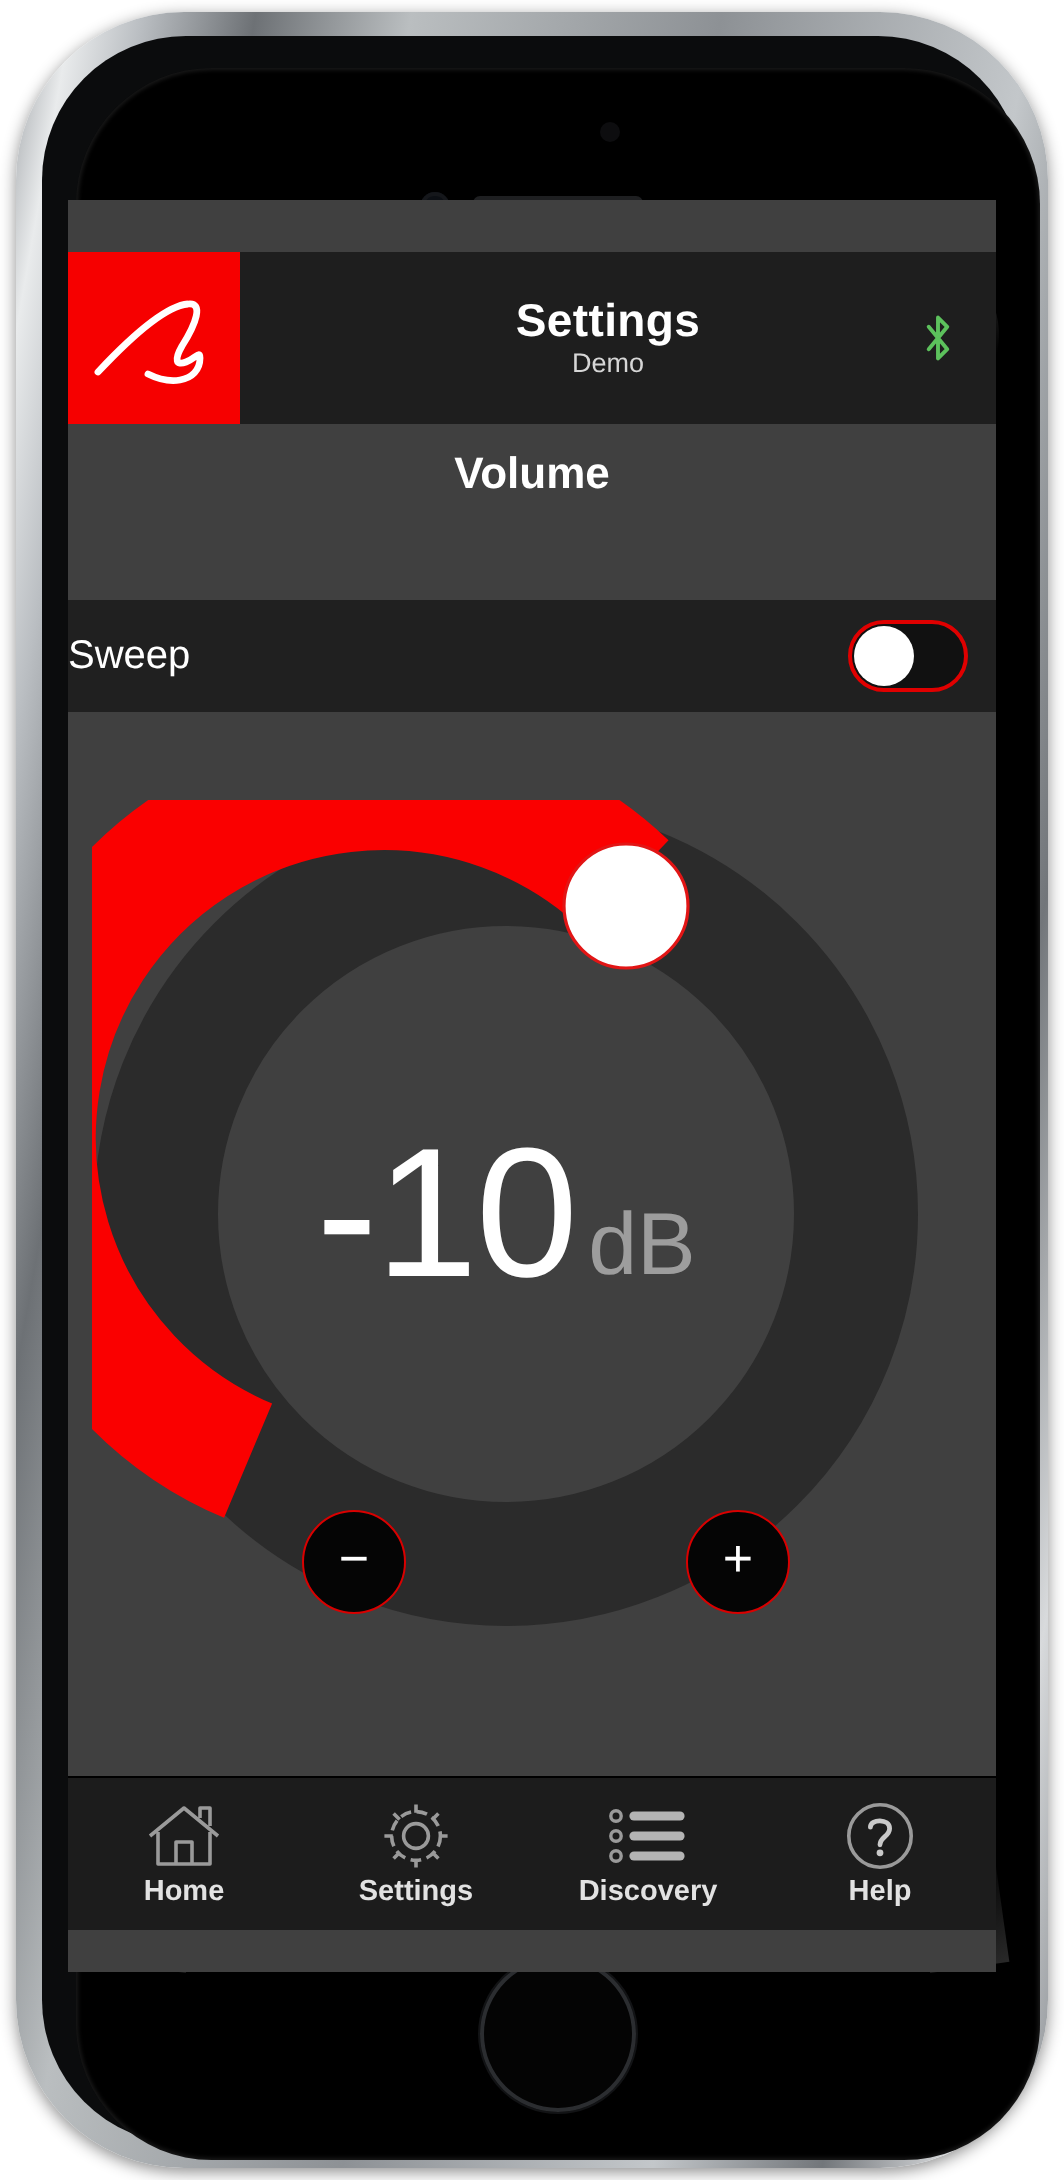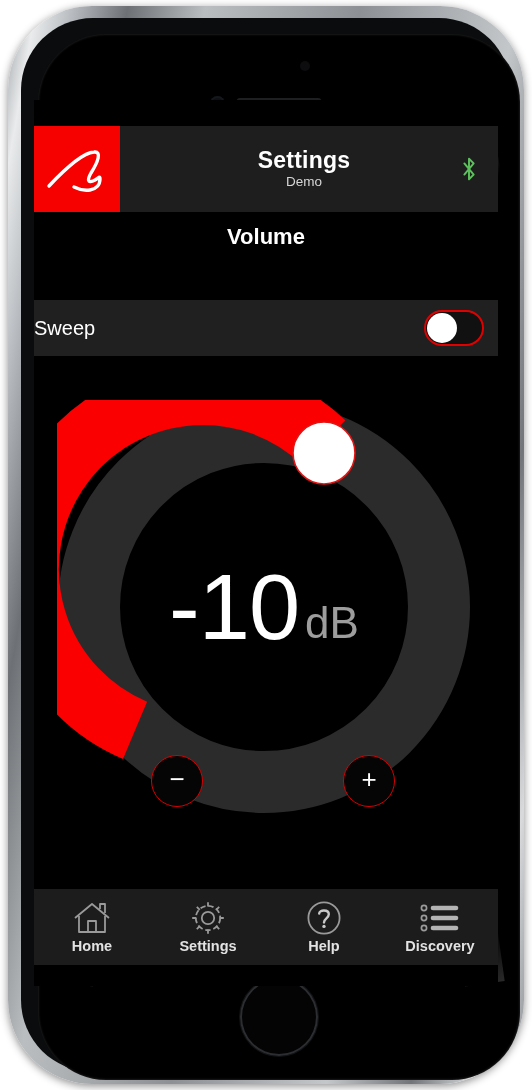--- a/index.html
+++ b/index.html
@@ -36,21 +36,21 @@
     background:#0c0f14;box-shadow:inset 0 0 0 2px #15171b;}
   .front-cam::after{content:"";position:absolute;left:4px;top:4px;width:7px;height:7px;border-radius:50%;
     background:#1f4f9c;}
   .sensor{position:absolute;left:262px;top:27px;width:10px;height:10px;border-radius:50%;background:#0d0d0f;}
 
   .home-btn{position:absolute;left:50%;bottom:24px;transform:translateX(-50%);
     width:78px;height:78px;border-radius:50%;background:#040404;
     box-shadow:inset 0 0 0 2px #2b2d30, 0 0 0 1px #121315;}
 
   
-  .screen{position:absolute;left:34px;top:100px;width:464px;height:886px;background:#000000;overflow:hidden;}
+  .screen{position:absolute;left:34px;top:100px;width:464px;height:886px;background:#404040;overflow:hidden;}
 
   
   .header{position:absolute;left:0;top:26px;width:464px;height:86px;background:#1e1e1e;
     display:flex;align-items:center;}
   .logo{width:86px;height:86px;background:#f60000;position:relative;flex:0 0 auto;}
   .logo svg{position:absolute;left:0;top:0;}
   .header-center{flex:1;text-align:center;display:flex;flex-direction:column;
     align-items:center;justify-content:center;margin-left:-10px;}
   .header-title{color:#fff;font-size:23px;font-weight:bold;letter-spacing:.2px;line-height:1.1;}
   .header-sub{color:#d6d6d6;font-size:13.5px;margin-top:2px;line-height:1.1;}
@@ -62,21 +62,21 @@
 
   
   .sweep-bar{position:absolute;left:0;top:200px;width:464px;height:56px;background:#202020;
     display:flex;align-items:center;justify-content:space-between;padding-right:14px;box-sizing:border-box;}
   .sweep-label{color:#fff;font-size:20px;margin-right:12px;}
   .toggle{position:relative;width:60px;height:36px;border-radius:18px;background:#111;
     border:2.5px solid #e00000;box-sizing:border-box;cursor:pointer;}
   .toggle .knob{position:absolute;left:1px;top:1px;width:30px;height:30px;border-radius:50%;background:#fff;}
 
   
-  .dial-wrap{position:absolute;left:23px;top:300px;width:414px;height:414px;}
+  .dial-wrap{position:absolute;left:12px;top:300px;width:414px;height:414px;}
   .dial-wrap svg{display:block;}
   .dial-value{position:absolute;left:0;top:0;width:414px;height:414px;
     display:flex;align-items:center;justify-content:center;pointer-events:none;}
   .dial-num{color:#fff;font-size:92px;font-weight:300;line-height:1;letter-spacing:-1px;}
   .dial-unit{color:#9d9d9d;font-size:44px;font-weight:300;line-height:1;margin-left:6px;
     position:relative;top:16px;text-align:center;}
 
   .step-btn{position:absolute;width:52px;height:52px;border-radius:50%;background:#050505;
     border:1.8px solid #d90000;box-sizing:border-box;display:flex;align-items:center;
     justify-content:center;cursor:pointer;}
@@ -183,42 +183,42 @@
               <path d="M19 3.2 L19 7.4 M19 30.6 L19 34.8 M3.2 19 L7.4 19 M30.6 19 L34.8 19
                        M7.8 7.8 L10.8 10.8 M27.2 27.2 L30.2 30.2 M30.2 7.8 L27.2 10.8 M10.8 27.2 L7.8 30.2"></path>
             </g>
           </svg>
         </div>
         <div class="tlabel">Settings</div>
       </div>
 
       <div class="tab">
         <div class="ticon">
-          <svg width="36" height="36" viewBox="0 0 36 36">
-            <circle cx="18" cy="18" r="15.6" fill="none" stroke="#9a9a9a" stroke-width="1.8"></circle>
-            <path d="M13.2 13.6 C13.2 9.4, 22.8 9.2, 22.8 14.2 C22.8 18.2, 18 18.4, 18 22.4" fill="none" stroke="#c9c9c9" stroke-width="2.4" stroke-linecap="round"></path>
-            <circle cx="18" cy="26.4" r="1.7" fill="#c9c9c9"></circle>
-          </svg>
-        </div>
-        <div class="tlabel">Help</div>
-      </div>
-
-      <div class="tab">
-        <div class="ticon">
           <svg width="42" height="32" viewBox="0 0 42 32">
             <g fill="none" stroke="#9a9a9a" stroke-width="1.7">
               <circle cx="5" cy="6" r="2.6"></circle>
               <circle cx="5" cy="16" r="2.6"></circle>
               <circle cx="5" cy="26" r="2.6"></circle>
             </g>
             <g stroke="#b4b4b4" stroke-width="4.6" stroke-linecap="round">
               <line x1="14" y1="6" x2="37" y2="6"></line>
               <line x1="14" y1="16" x2="37" y2="16"></line>
               <line x1="14" y1="26" x2="37" y2="26"></line>
             </g>
           </svg>
         </div>
         <div class="tlabel">Discovery</div>
       </div>
 
+      <div class="tab">
+        <div class="ticon">
+          <svg width="36" height="36" viewBox="0 0 36 36">
+            <circle cx="18" cy="18" r="15.6" fill="none" stroke="#9a9a9a" stroke-width="1.8"></circle>
+            <path d="M13.2 13.6 C13.2 9.4, 22.8 9.2, 22.8 14.2 C22.8 18.2, 18 18.4, 18 22.4" fill="none" stroke="#c9c9c9" stroke-width="2.4" stroke-linecap="round"></path>
+            <circle cx="18" cy="26.4" r="1.7" fill="#c9c9c9"></circle>
+          </svg>
+        </div>
+        <div class="tlabel">Help</div>
+      </div>
+
     </div>
   </div>
 </div>
 
 </body></html>

